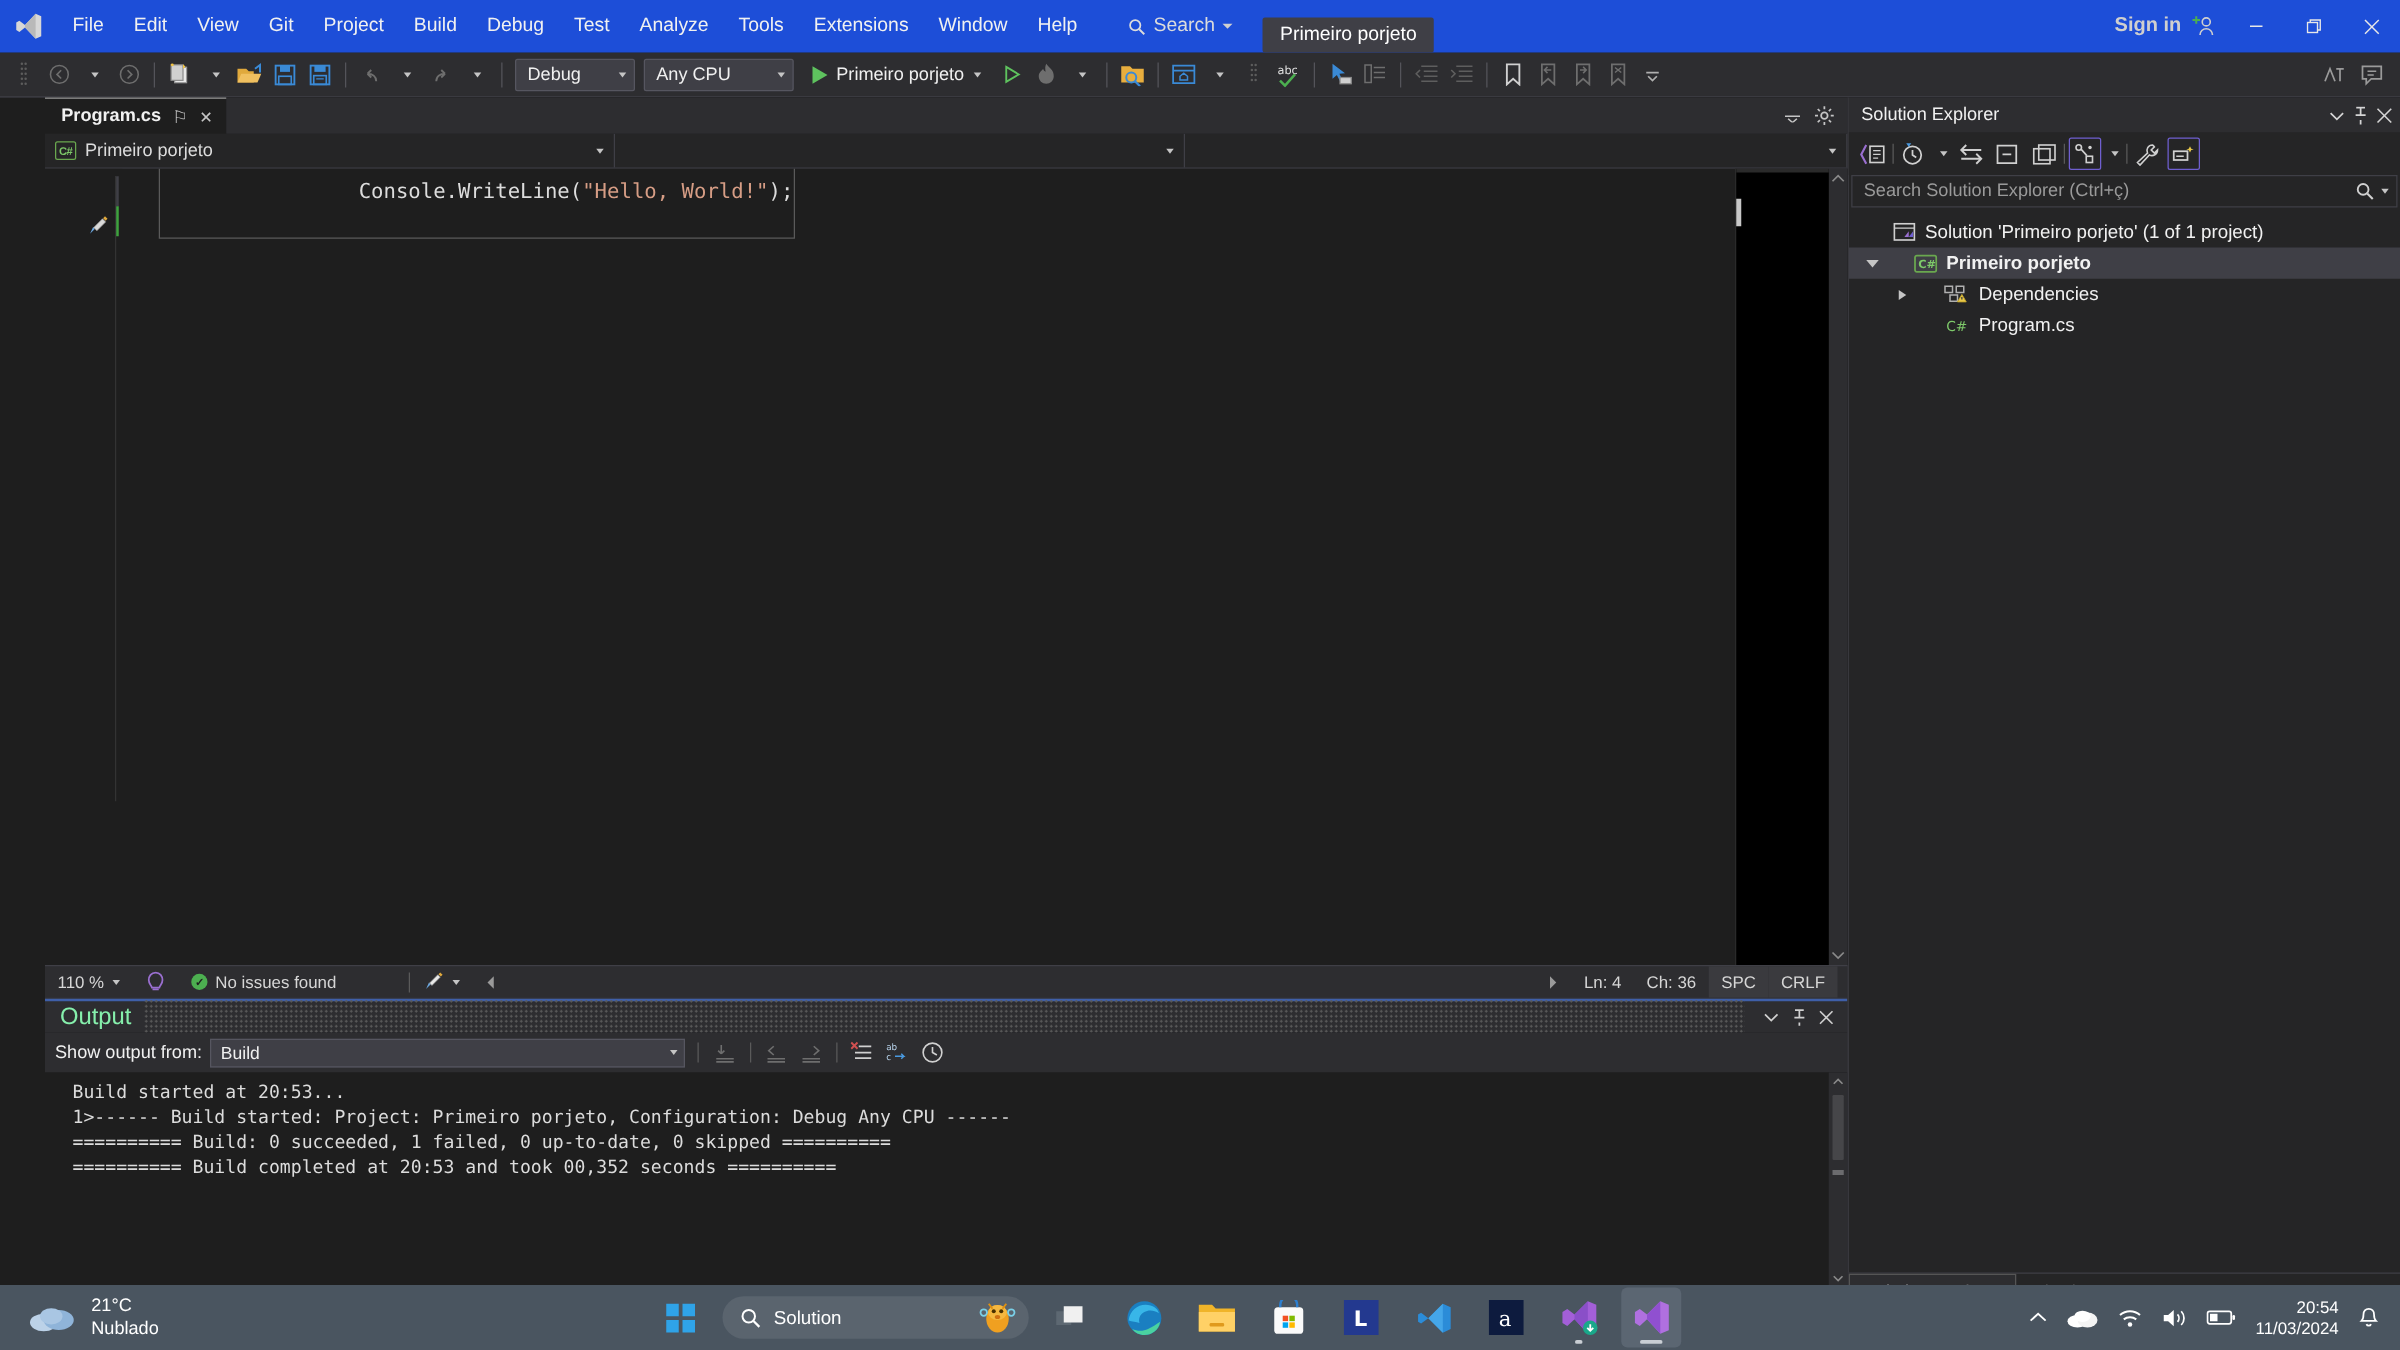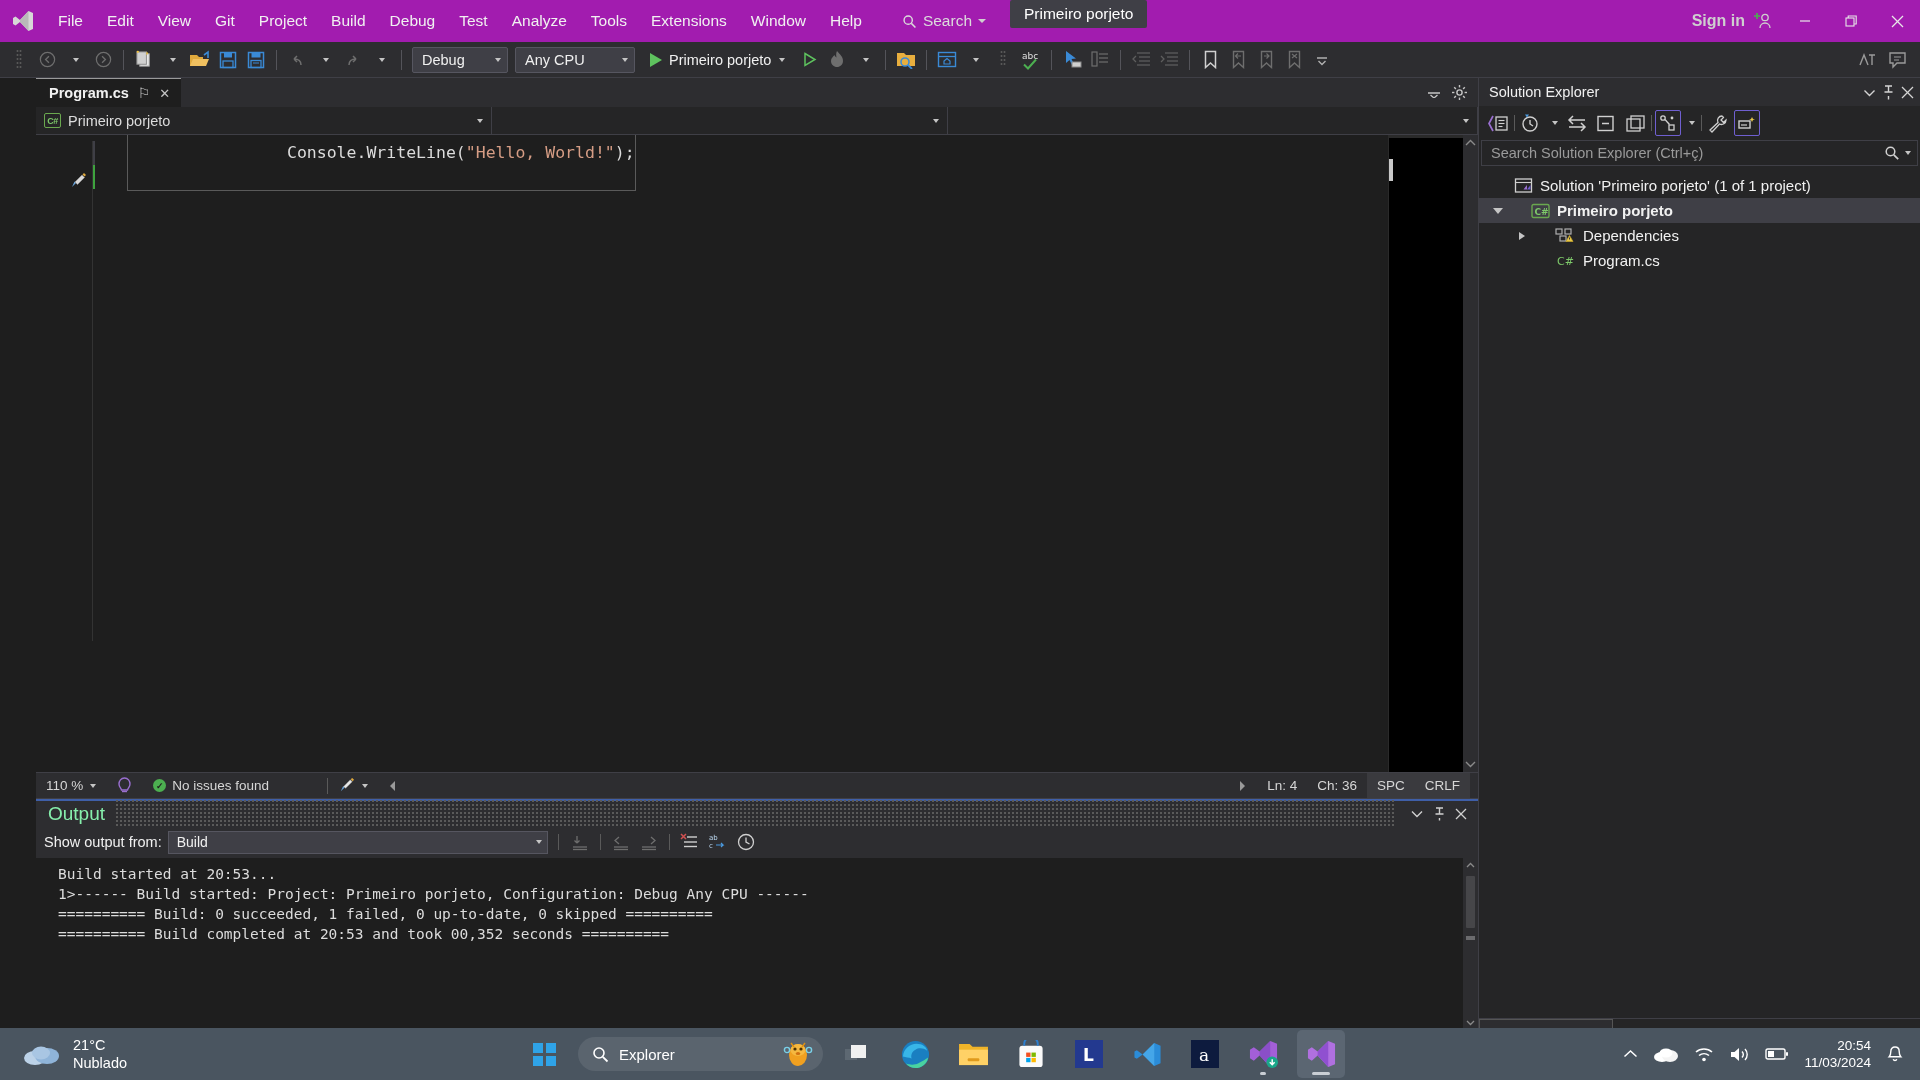--- a/index.html
+++ b/index.html
@@ -6,21 +6,21 @@
   html,body {
     width:1920px; height:1080px; overflow:hidden;
     background:#1e1e1e;
     font-family:"Liberation Sans", sans-serif;
     -webkit-font-smoothing:antialiased;
   }
   .app { position:relative; width:1920px; height:1080px; display:flex; flex-direction:column; }
 
   
   .titlebar {
-    height:42px; background:#a21caf; display:flex; align-items:flex-start;
+    height:42px; background:#1d4ed8; display:flex; align-items:flex-end;
     flex:0 0 42px; position:relative;
   }
   .vs-logo { width:46px; height:42px; display:flex; align-items:center; justify-content:center; }
   .menubar { display:flex; align-items:center; height:42px; }
   .menu-item {
     color:#f1f1f1; font-size:15.5px; padding:0 12px; height:42px;
     display:flex; align-items:center; cursor:default; white-space:nowrap;
   }
   .search-box {
     display:flex; align-items:center; gap:6px; margin-left:22px;
@@ -924,21 +924,21 @@
             <i></i>
             <i></i>
             <i></i>
           </span>
       </div>
       <div class="searchpill">
         <svg width="17" height="17" viewBox="0 0 17 17">
             <circle cx="7" cy="7" r="5" fill="none" stroke="#ffffff" stroke-width="1.6"></circle>
             <line x1="10.8" y1="10.8" x2="15.5" y2="15.5" stroke="#ffffff" stroke-width="1.8"></line>
           </svg>
-        <span style="flex:1;">Explorer</span>
+        <span style="flex:1;">Solution</span>
         <span>
           <svg width="30" height="28" viewBox="0 0 30 28">
               <ellipse cx="15" cy="15" rx="9" ry="11" fill="#f0a020"></ellipse>
               <ellipse cx="15" cy="10" rx="7.5" ry="6" fill="#f5b840"></ellipse>
               <circle cx="12" cy="9" r="1.6" fill="#4a3000"></circle>
               <circle cx="18" cy="9" r="1.6" fill="#4a3000"></circle>
               <ellipse cx="15" cy="13.5" rx="2.2" ry="1.6" fill="#d07010"></ellipse>
               <circle cx="4" cy="10" r="2.6" fill="none" stroke="#7ad0e8" stroke-width="1.4"></circle>
               <circle cx="26" cy="10" r="2.6" fill="none" stroke="#7ad0e8" stroke-width="1.4"></circle>
               <path d="M8 3 11 7M22 3 19 7" stroke="#e09010" stroke-width="1.5"></path>

